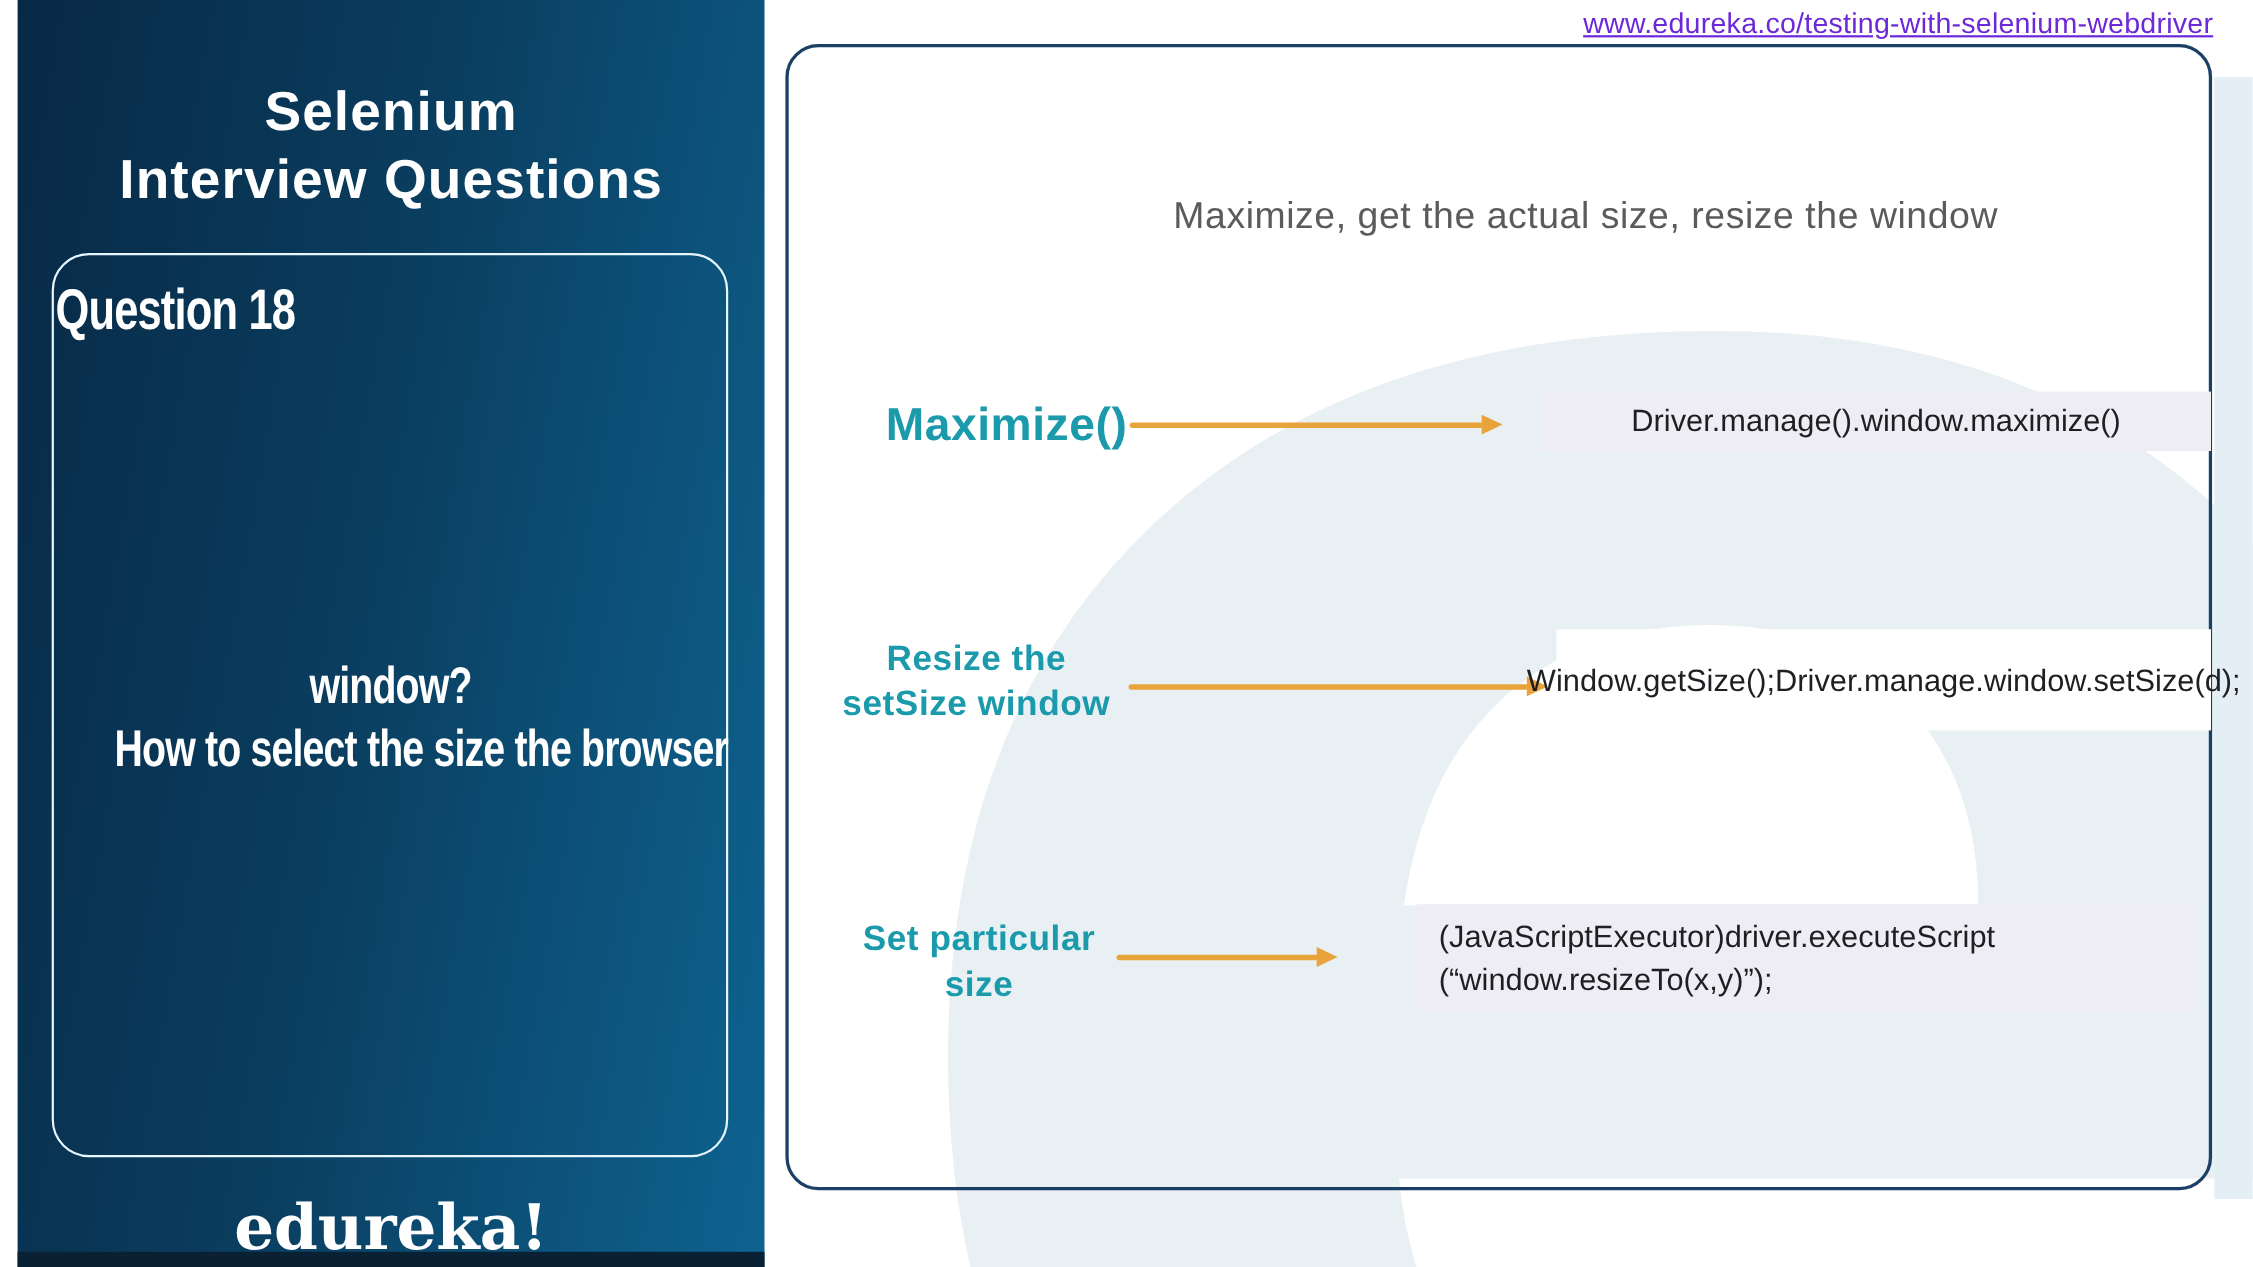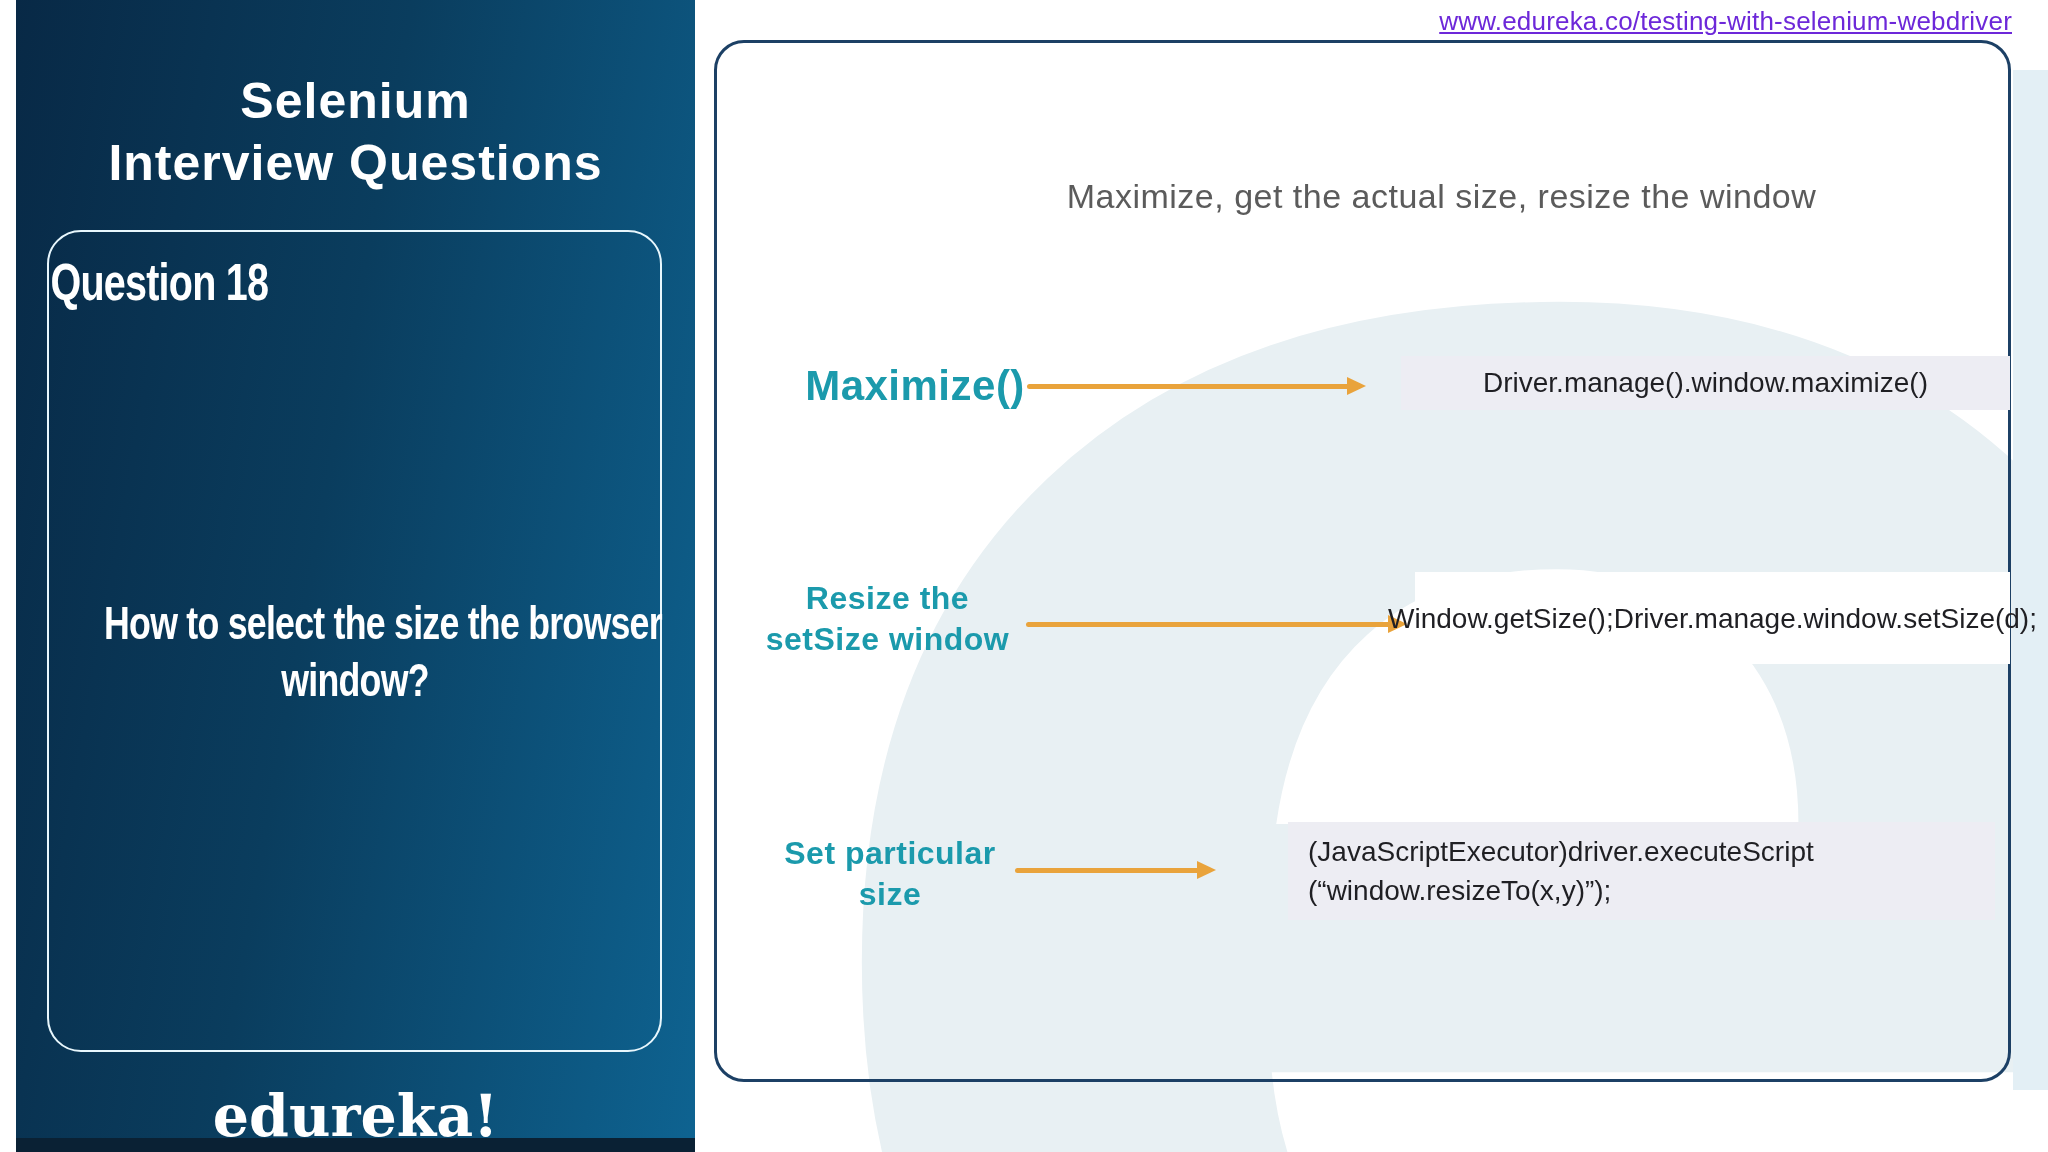--- a/index.html
+++ b/index.html
@@ -119,22 +119,22 @@
       <div>Interview Questions</div>
     </div>
 
     <div class="question-box"></div>
 
     <div class="q-label-wrap">
       <span class="condensed q-label">Question 18</span>
     </div>
 
     <div class="q-text-wrap">
+      <div><span class="condensed q-line">window?</span></div>
       <div><span class="condensed q-line">How to select the size the browser</span></div>
-      <div><span class="condensed q-line">window?</span></div>
     </div>
 
     <div class="brand">edureka!</div>
 
     <div class="sidebar-bottom-strip"></div>
   </div>
 
 </div>
 
 </body></html>

